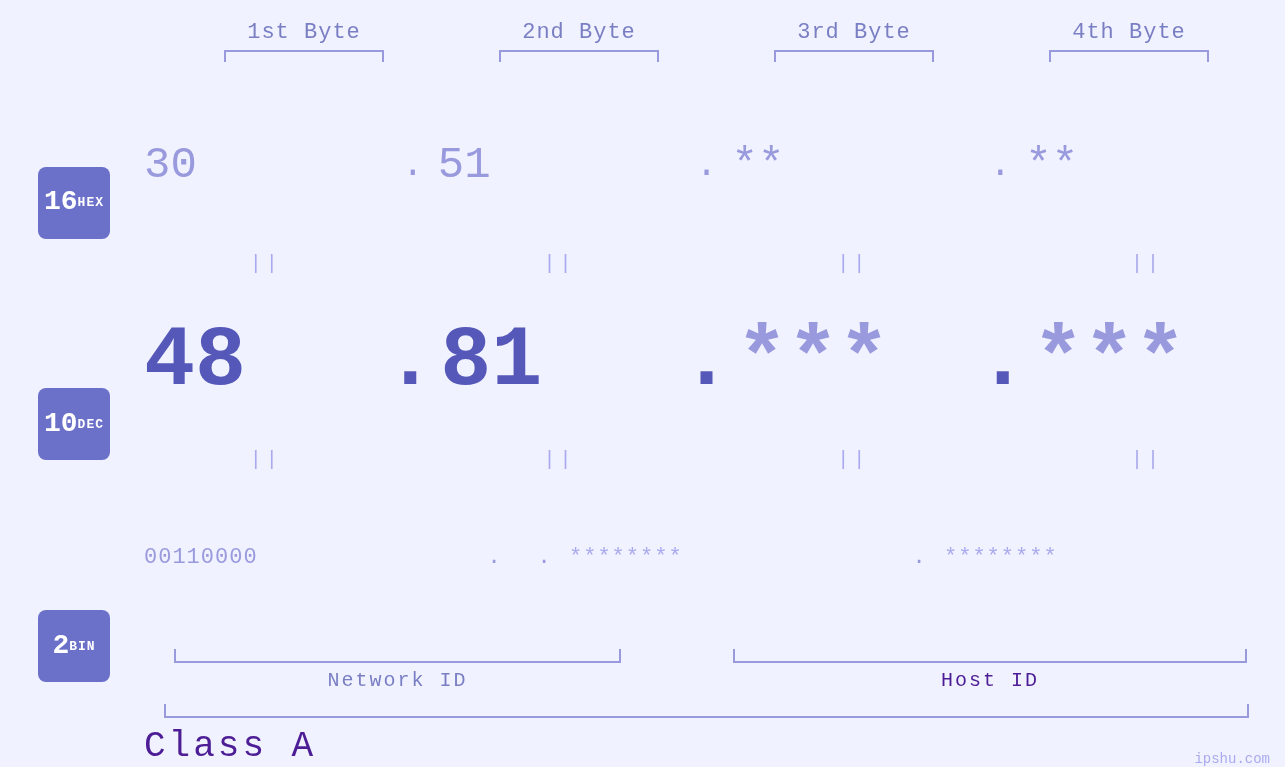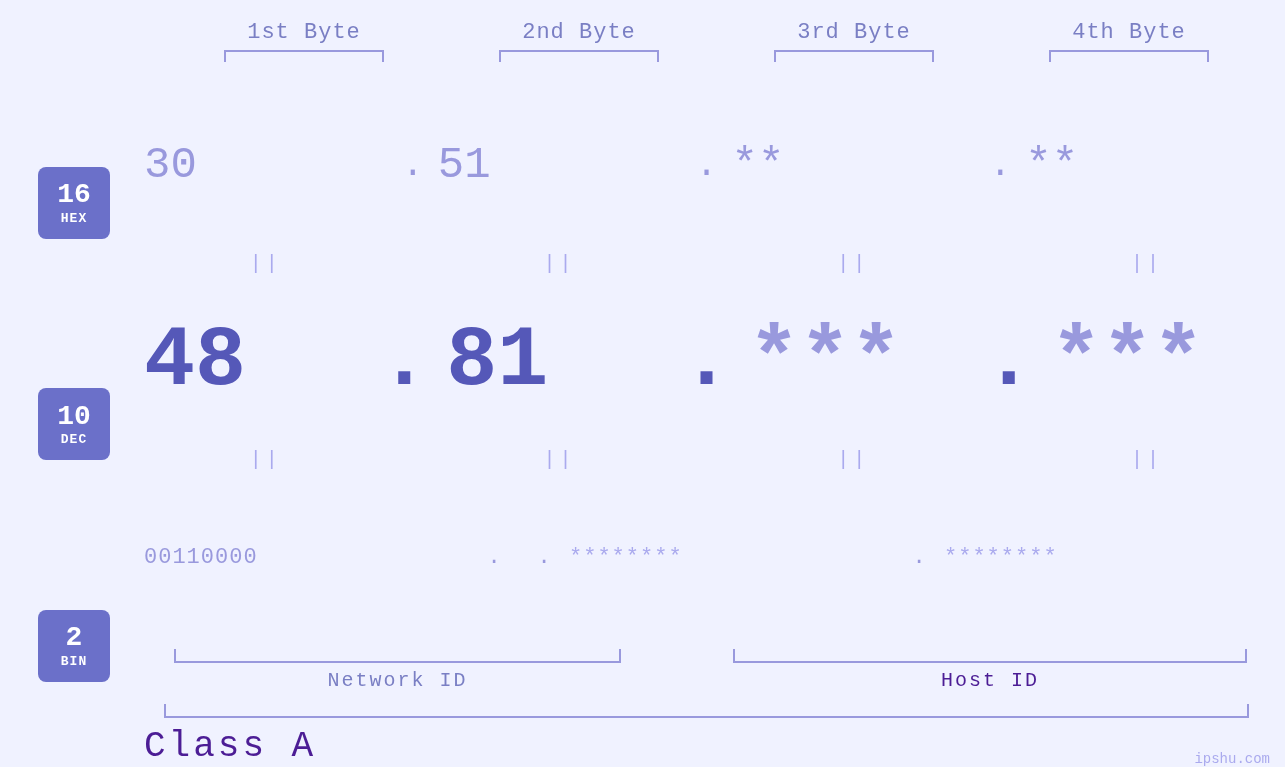--- a/index.html
+++ b/index.html
@@ -80,21 +80,21 @@
       padding: 10px 20px;
     }
 
     .badge {
       background: #6b70c9;
       color: white;
       border-radius: 8px;
       width: 72px;
       height: 72px;
       display: flex;
-      flex-direction: column;
+      flex-direction: row;
       align-items: center;
       justify-content: center;
       font-weight: bold;
     }
 
     .badge-number {
       font-size: 28px;
       font-family: 'Courier New', Courier, monospace;
       line-height: 1.1;
     }
@@ -142,21 +142,21 @@
       position: absolute;
       bottom: 0;
       right: 15px;
       font-size: 14px;
       color: #aaaaee;
       font-family: 'Courier New', Courier, monospace;
     }
 
     
     .row-hex { height: 80px; }
-    .row-dec { height: 120px; gap: 12px; }
+    .row-dec { height: 120px; }
     .row-bin { height: 80px; }
 
     .val-hex { font-size: 44px; color: #9999dd; font-family: 'Courier New', Courier, monospace; }
     .val-dec { font-size: 85px; font-weight: bold; color: #5558b8; font-family: 'Courier New', Courier, monospace; }
     .val-bin { font-size: 22px; color: #9999dd; font-family: 'Courier New', Courier, monospace; letter-spacing: 1px; }
     .val-hidden { font-size: 44px; color: #9999dd; }
     .val-hidden-dec { font-size: 85px; font-weight: bold; color: #9999dd; }
     .val-hidden-bin { font-size: 22px; color: #aaaaee; letter-spacing: 1px; }
 
     .dot-hex { font-size: 36px; color: #9999dd; flex: 0 0 50px; text-align: center; }

